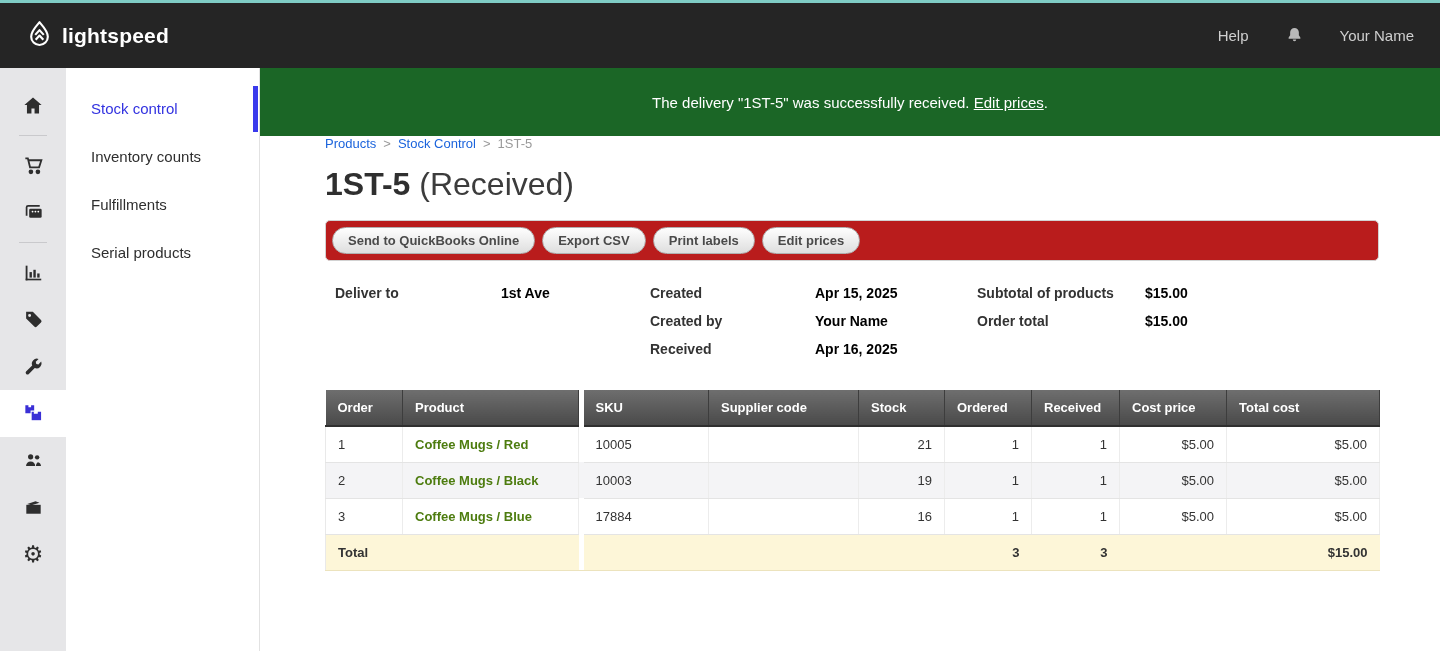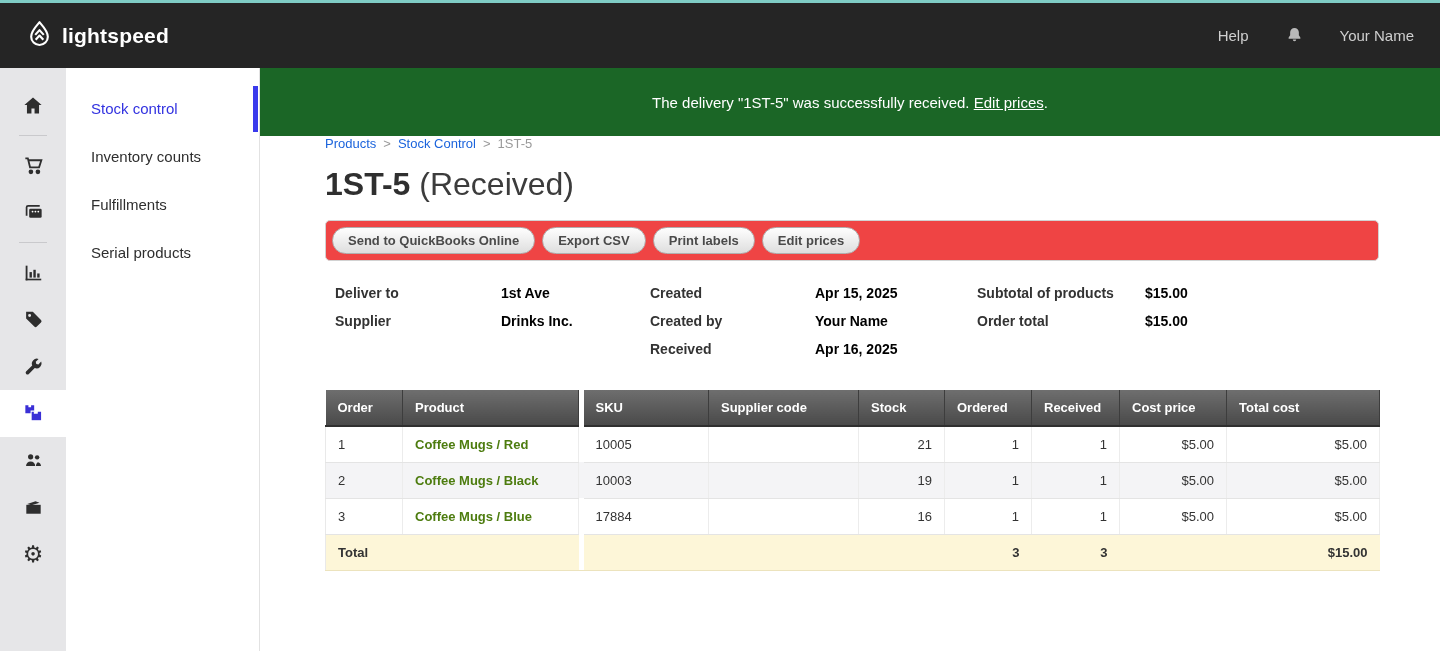--- a/index.html
+++ b/index.html
@@ -44,21 +44,21 @@
 
   .breadcrumb { font-size:13px; color:#999; }
   .breadcrumb a { color:#1a63dc; text-decoration:none; cursor:pointer; }
   .bc-sep { margin:0 7px; color:#999; }
   .bc-current { color:#999; }
 
   .title { margin-top:15px; font-size:32px; font-weight:400; color:#2f2f2f; }
   .title .t1 { font-weight:700; }
   .title .t2 { font-weight:400; color:#3c3c3c; }
 
-  .toolbar { margin-top:17px; height:41px; background:#ef4444; border:1px solid #d2d2d2;
+  .toolbar { margin-top:17px; height:41px; background:#b91c1c; border:1px solid #d2d2d2;
              border-radius:5px; display:flex; align-items:center; padding:0 6px; gap:7px; }
   .pill { height:27px; border-radius:14px; border:1px solid #b0b0b0; padding:0 15px;
           background:linear-gradient(#fefefe,#dedede); font-family:"Liberation Sans",sans-serif;
           font-size:13px; font-weight:700; color:#4a4a4a; cursor:pointer; }
 
   .details { margin-top:18px; display:flex; margin-left:10px; }
   .dgroup { flex:none; }
   .dgroup:nth-child(1){ width:315px; } .dgroup:nth-child(2){ width:327px; } .dgroup:nth-child(3){ width:400px; }
   .drow { display:flex; line-height:28px; font-size:14px; }
   .dlabel { font-weight:700; color:#333; flex:none; }
@@ -207,24 +207,20 @@
             <button class="pill">Export CSV</button>
             <button class="pill">Print labels</button>
             <button class="pill">Edit prices</button>
           </div>
 
         <div class="details" id="details">
             <div class="dgroup">
               <div class="drow">
                 <span class="dlabel">Deliver to</span>
                 <span class="dvalue">1st Ave</span>
-              </div>
-              <div class="drow">
-                <span class="dlabel">Supplier</span>
-                <span class="dvalue">Drinks Inc.</span>
               </div>
             </div>
             <div class="dgroup">
               <div class="drow">
                 <span class="dlabel">Created</span>
                 <span class="dvalue">Apr 15, 2025</span>
               </div>
               <div class="drow">
                 <span class="dlabel">Created by</span>
                 <span class="dvalue">Your Name</span>

